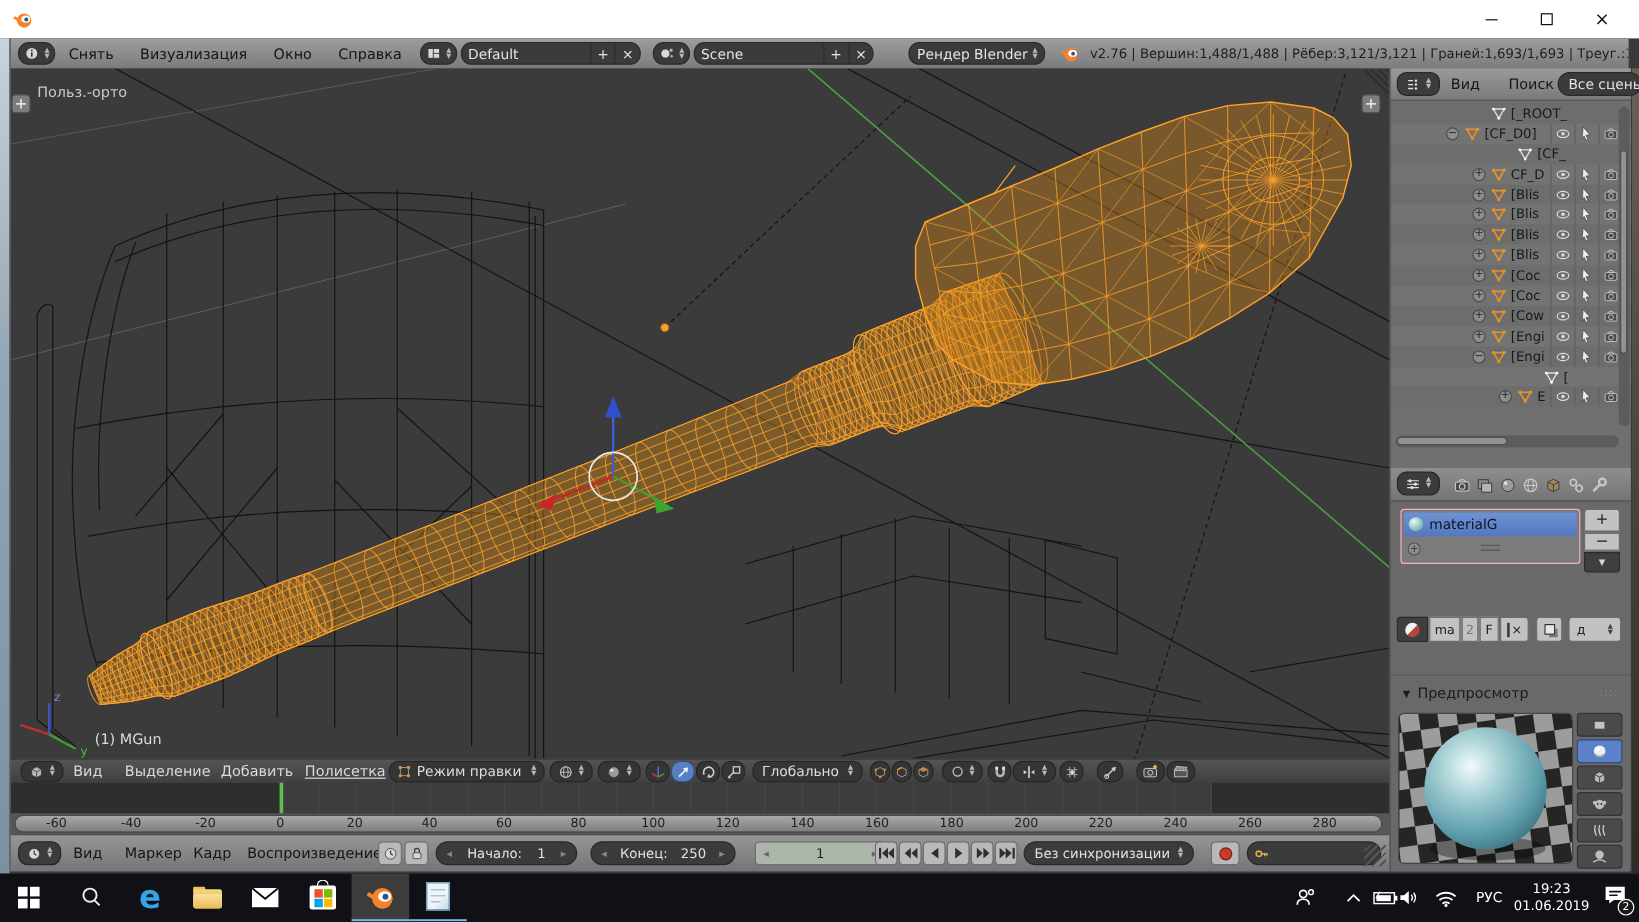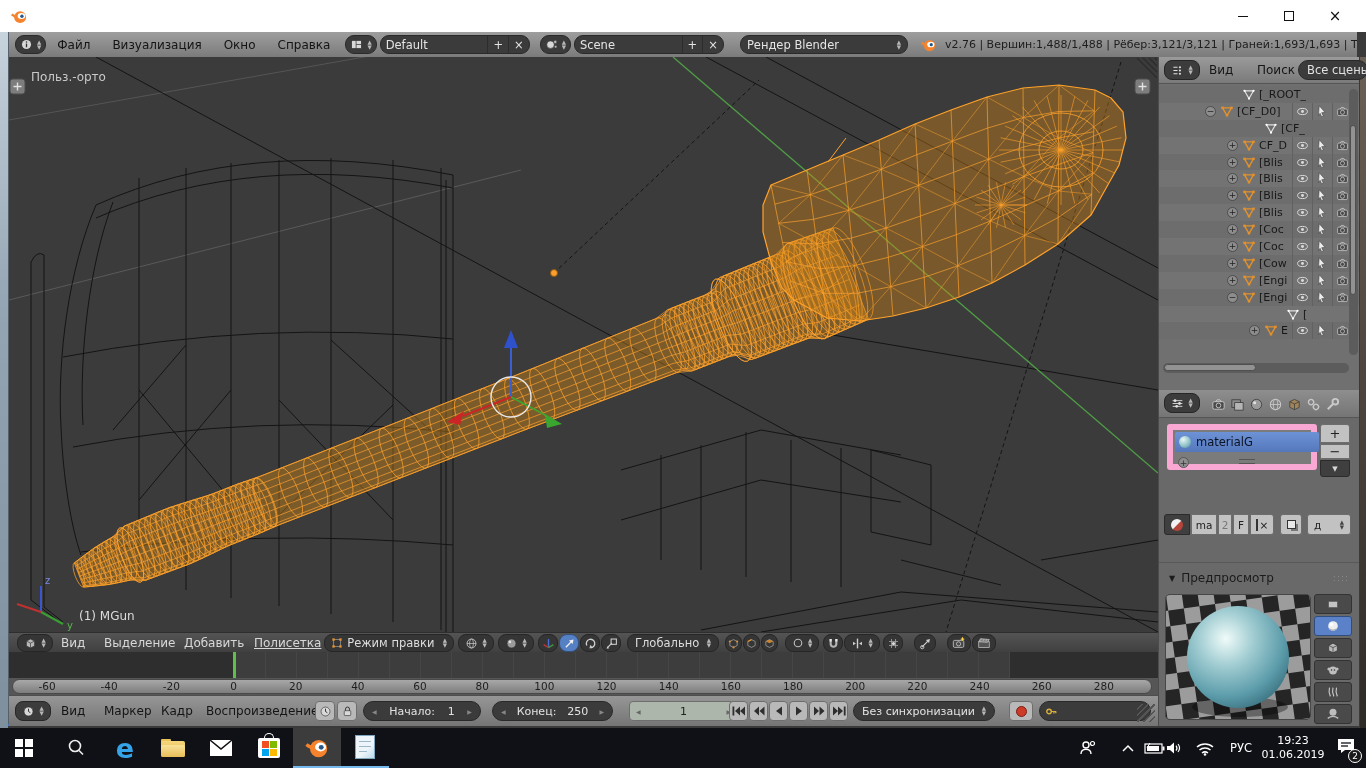--- a/index.html
+++ b/index.html
@@ -59,21 +59,21 @@
   .orow:nth-child(odd){background:#6d6d6d}.orow:nth-child(even){background:#737373}
   .exp{width:11px;height:11px;border-radius:50%;background:#8d8d8d;border:1px solid #4c4c4c;color:#222;font-size:9px;line-height:9px;text-align:center;margin-right:3px;flex:none;}
   .olab{white-space:nowrap;overflow:hidden;max-width:60px;}
   .ocol{position:absolute;top:0;width:20px;height:16.9px;display:flex;align-items:center;justify-content:center;border-left:1px solid #616161;}
   #props{position:absolute;left:0;top:333px;width:200px;height:336px;background:#696969;}
   #propshead{position:absolute;left:0;top:0;width:200px;height:28px;background:linear-gradient(#8e8e8e,#757575);border-bottom:1px solid #555;}
   .ptab{position:absolute;top:5px;width:18px;height:18px;display:flex;align-items:center;justify-content:center;}
   .btnD{background:#3f3f3f;border:1px solid #2b2b2b;color:#d8d8d8;display:flex;align-items:center;justify-content:center;position:absolute;font-size:10.5px;}
   .btnL{background:#c2c2c2;border:1px solid #6d6d6d;color:#222;display:flex;align-items:center;justify-content:center;position:absolute;font-size:10.5px;}
   .tabblue{background:#5b82c8 !important;color:#fff !important;border-color:#33517e !important;}
-  #slotbox{position:absolute;left:8px;top:34px;width:150px;height:46px;background:#7b7b7b;border:6px solid #f9a8d4;border-radius:3px;}
+  #slotbox{position:absolute;left:8px;top:34px;width:150px;height:46px;background:#7b7b7b;border:1px solid #f9a8d4;border-radius:3px;}
   #slotrow{position:absolute;left:2px;top:2px;width:144px;height:20px;background:linear-gradient(#6e92d6,#5578bd);border-radius:2px;display:flex;align-items:center;font-size:11.5px;color:#0c1322;}
   #prevhead{position:absolute;left:0;top:178px;width:200px;height:20px;font-size:12px;color:#1b1b1b;display:flex;align-items:center;}
   #prevbox{position:absolute;left:6px;top:204px;width:146px;height:126px;border-radius:5px;overflow:hidden;border:1px solid #474747;background:#222;}
   .pvbtn{position:absolute;left:155px;width:38px;height:20px;background:#4a4a4a;border:1px solid #333;border-radius:3px;display:flex;align-items:center;justify-content:center;}
   .pvbtn.sel{background:#5b82c8;border-color:#2f4d7e;}
   .scroll{position:absolute;background:#5c5c5c;border-radius:5px;}
   .thumb{position:absolute;background:#929292;border-radius:4px;border:1px solid #4f4f4f;}
 </style>
 </head>
 <body>
@@ -298,21 +298,21 @@
   <div id="bwin">
 
     <div id="bheader">
       <div class="dd" style="margin-left:6px;padding:0 4px">
         <svg width="13" height="13">
             <use href="#infoic"></use>
           </svg>
           <span class="ud">▲<span>▼</span></span>
       </div>
       <div id="hmenus" style="display:flex">
-          <span class="menu">Файл</span>
+          <span class="menu">Снять</span>
           <span class="menu">Визуализация</span>
           <span class="menu">Окно</span>
           <span class="menu">Справка</span>
         </div>
       <div style="display:flex;align-items:center;gap:3px;margin-left:4px">
         <div class="dd" style="padding:0 4px">
             <svg width="13" height="13">
               <use href="#gridwin"></use>
             </svg>
             <span class="ud">▲<span>▼</span></span>
@@ -329,21 +329,21 @@
               <use href="#sceneball"></use>
             </svg>
             <span class="ud">▲<span>▼</span></span>
           </div>
         <div class="joined" style="width:150px">
           <span class="cell" style="flex:1">Scene</span>
           <span class="cell">+</span>
           <span class="cell">×</span>
         </div>
       </div>
-      <div class="dd" style="width:168px;margin-left:16px;justify-content:space-between">
+      <div class="dd" style="width:114px;margin-left:29px;justify-content:space-between">
         <span>Рендер Blender</span>
           <span class="ud">▲<span>▼</span></span>
       </div>
       <svg width="17" height="17" style="margin-left:12px">
           <use href="#blogo"></use>
         </svg>
       <div id="stats">v2.76 | Вершин:1,488/1,488 | Рёбер:3,121/3,121 | Граней:1,693/1,693 | Треуг.:1,693 | П</div>
     </div>
 
     <div id="main">

